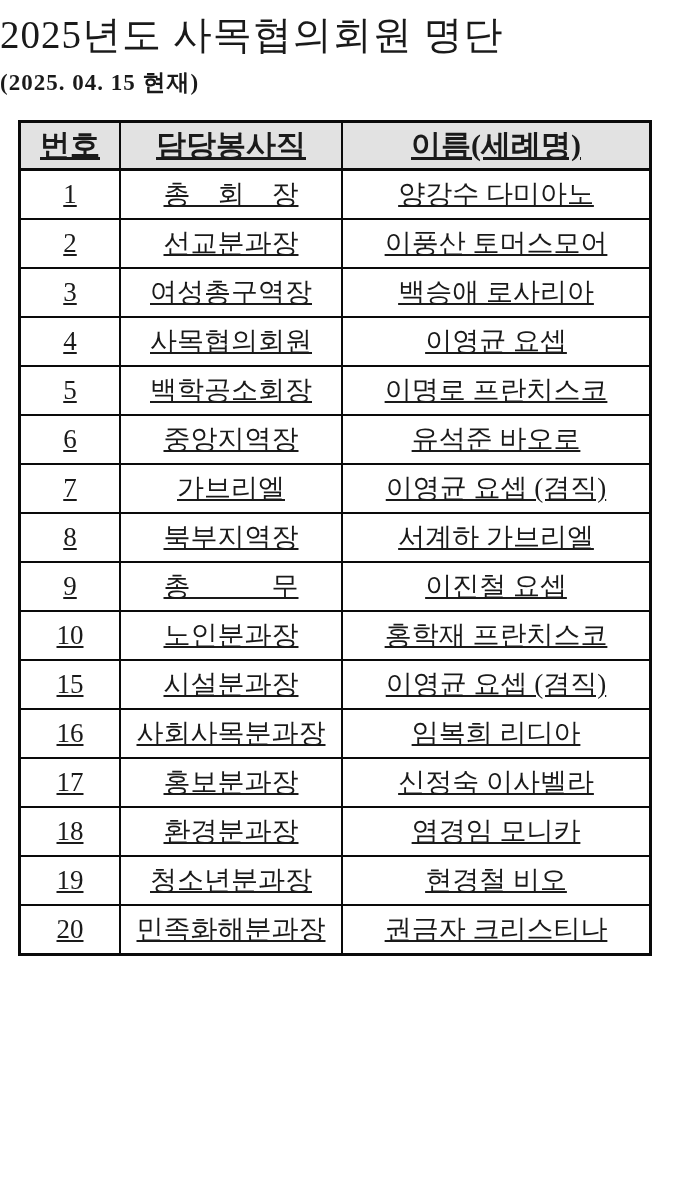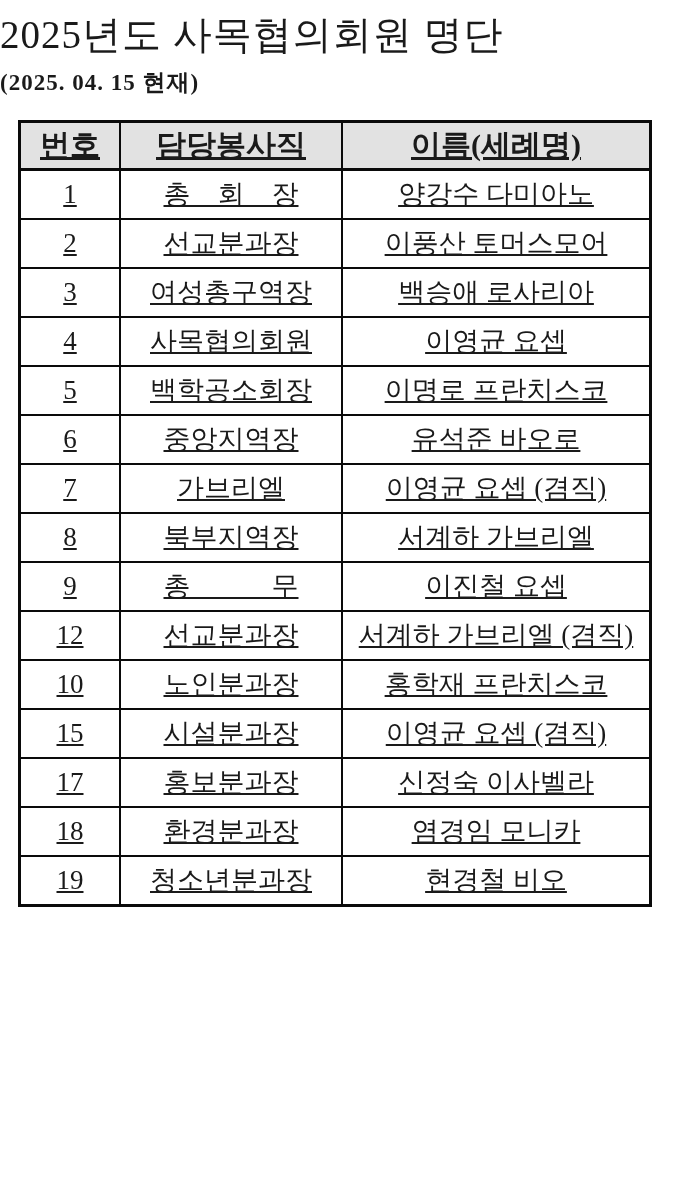--- a/index.html
+++ b/index.html
@@ -134,54 +134,59 @@
   </tr>
 
   <tr>
     <td class="col-no">9</td>
     <td class="col-role">총　　　무</td>
     <td class="col-name">이진철 요셉</td>
   </tr>
 
 
 
-  <tr>
-    <td class="col-no">12</td>
-    <td class="col-role">선교분과장</td>
-    <td class="col-name">서계하 가브리엘 (겸직)</td>
-  </tr>
 
 
   <tr>
     <td class="col-no">10</td>
     <td class="col-role">노인분과장</td>
     <td class="col-name">홍학재 프란치스코</td>
   </tr>
 
   <tr>
     <td class="col-no">15</td>
     <td class="col-role">시설분과장</td>
     <td class="col-name">이영균 요셉 (겸직)</td>
   </tr>
 
+  <tr>
+    <td class="col-no">16</td>
+    <td class="col-role">사회사목분과장</td>
+    <td class="col-name">임복희 리디아</td>
+  </tr>
 
   <tr>
     <td class="col-no">17</td>
     <td class="col-role">홍보분과장</td>
     <td class="col-name">신정숙 이사벨라</td>
   </tr>
 
   <tr>
     <td class="col-no">18</td>
     <td class="col-role">환경분과장</td>
     <td class="col-name">염경임 모니카</td>
   </tr>
 
   <tr>
     <td class="col-no">19</td>
     <td class="col-role">청소년분과장</td>
     <td class="col-name">현경철 비오</td>
   </tr>
 
+  <tr>
+    <td class="col-no">20</td>
+    <td class="col-role">민족화해분과장</td>
+    <td class="col-name">권금자 크리스티나</td>
+  </tr>
 </tbody>
   </table>
 
 </div>
 
 </body></html>

